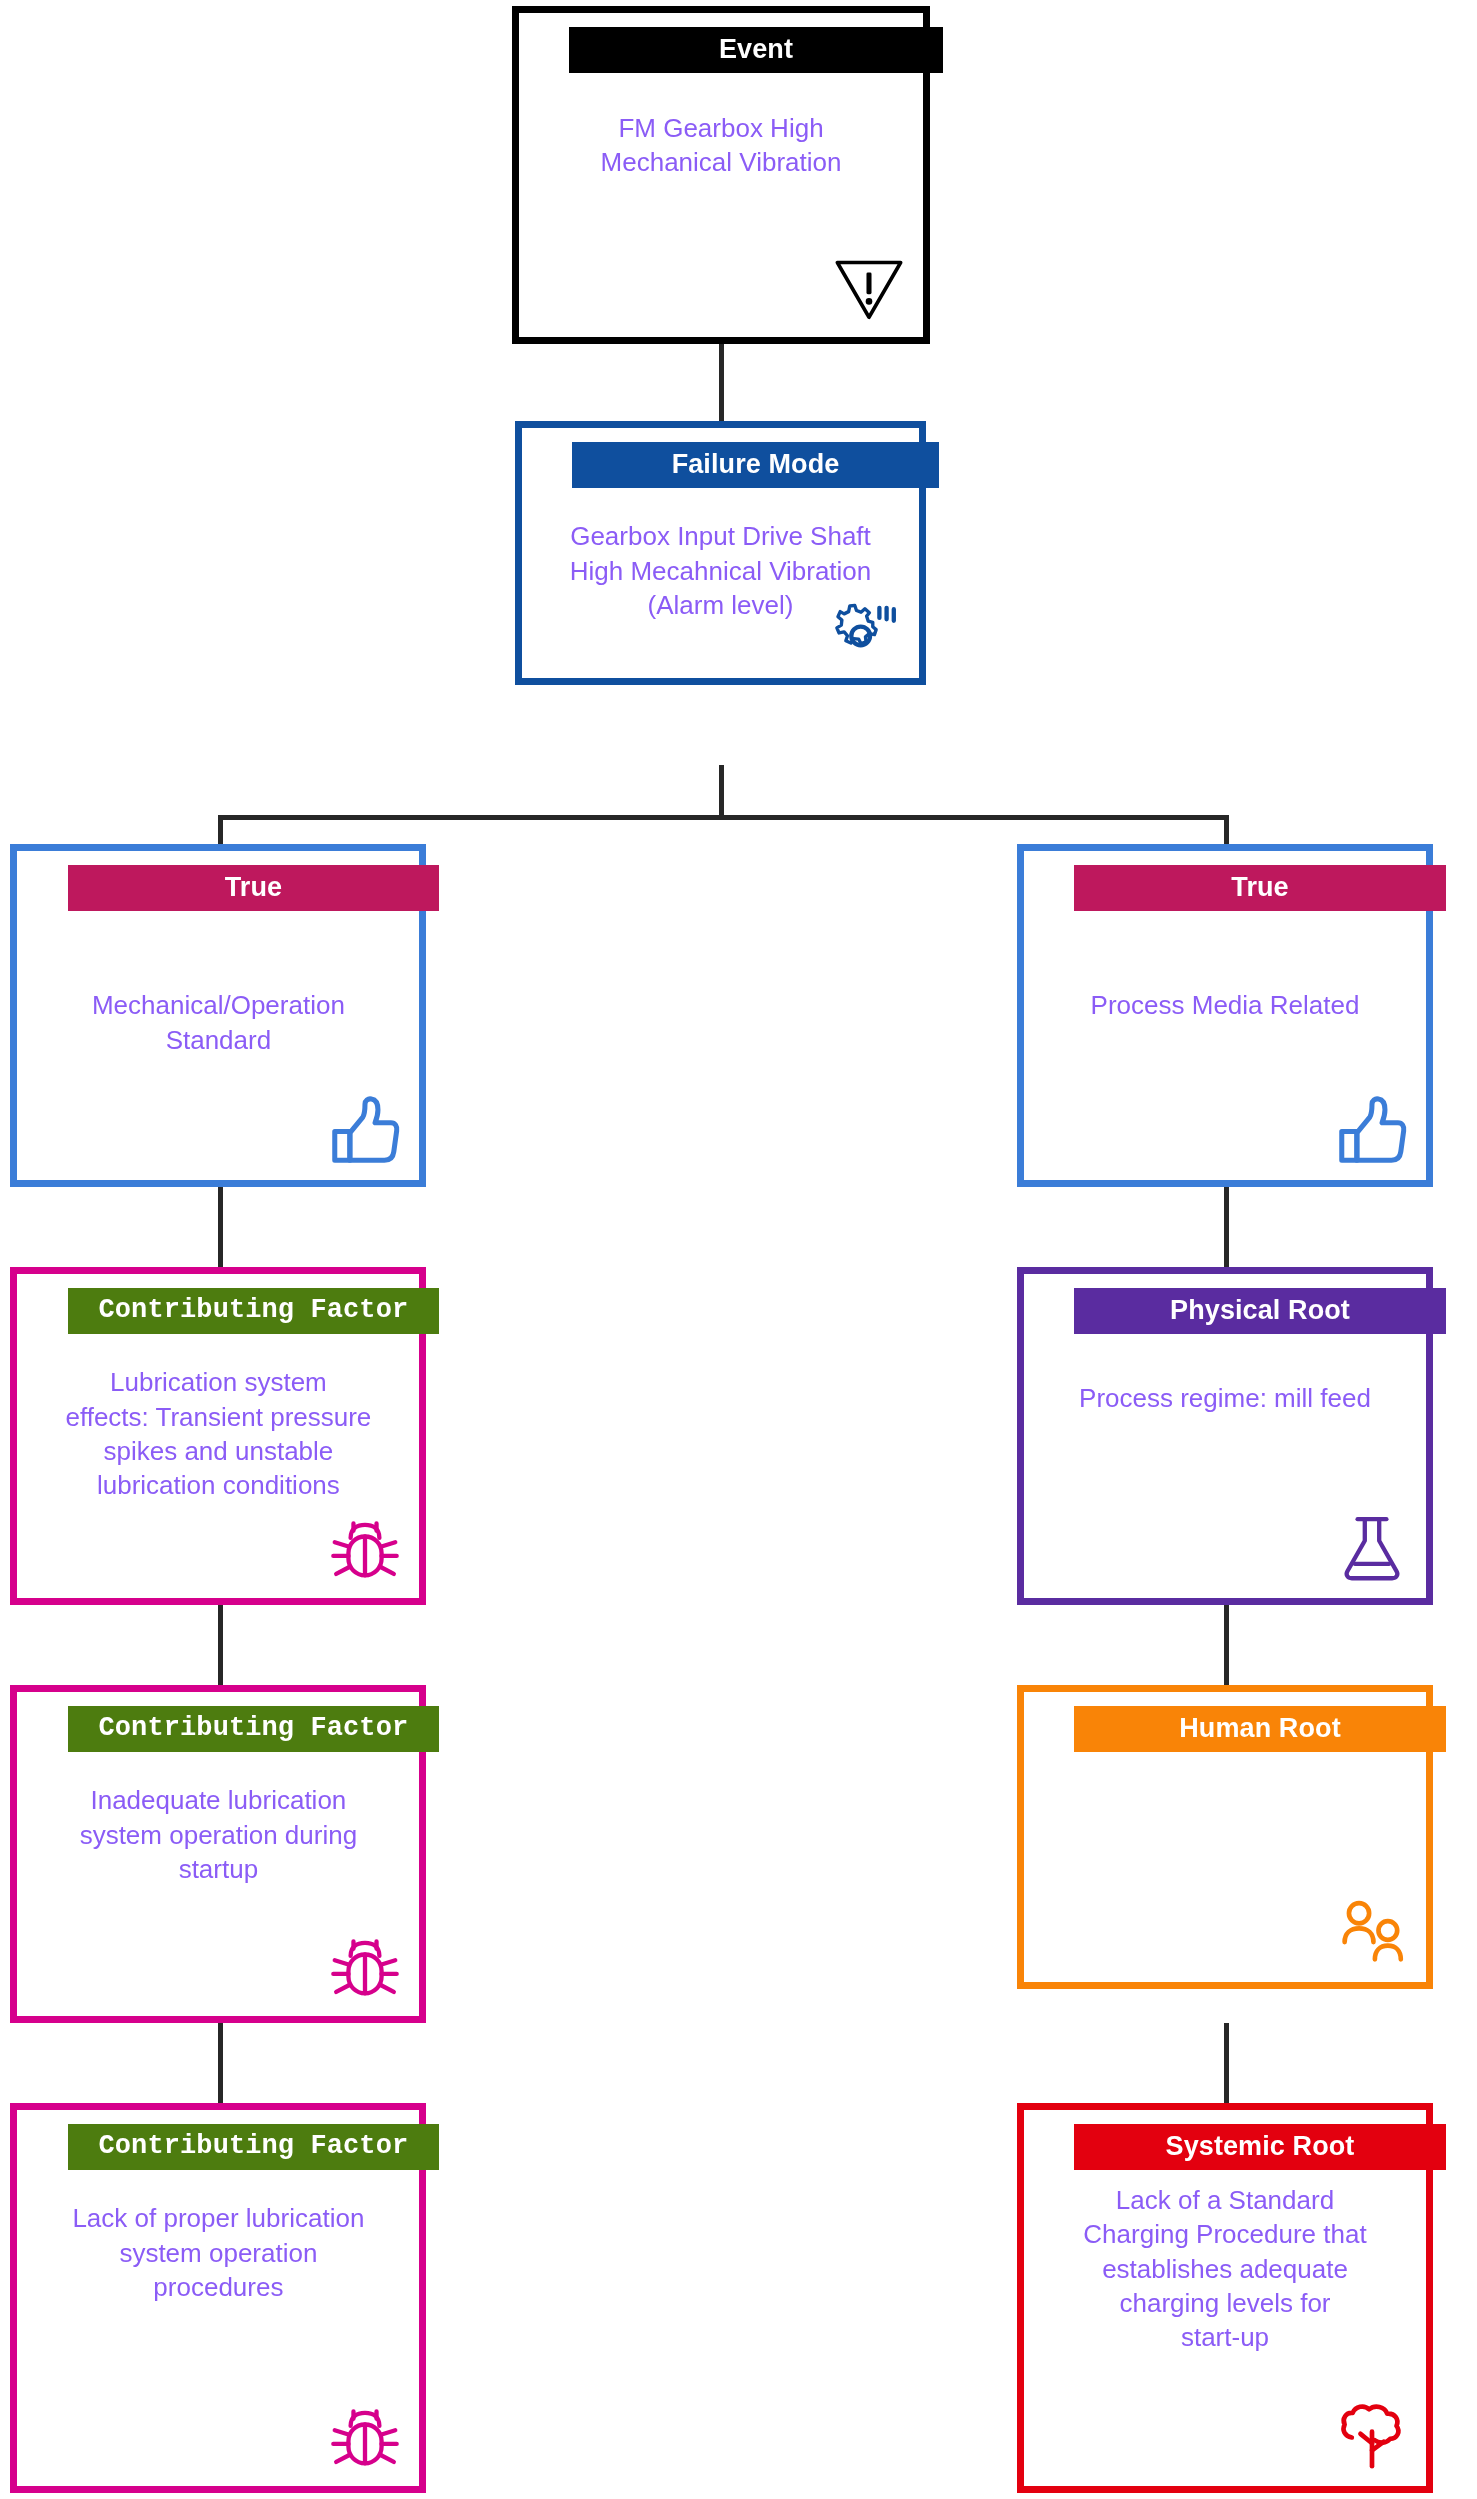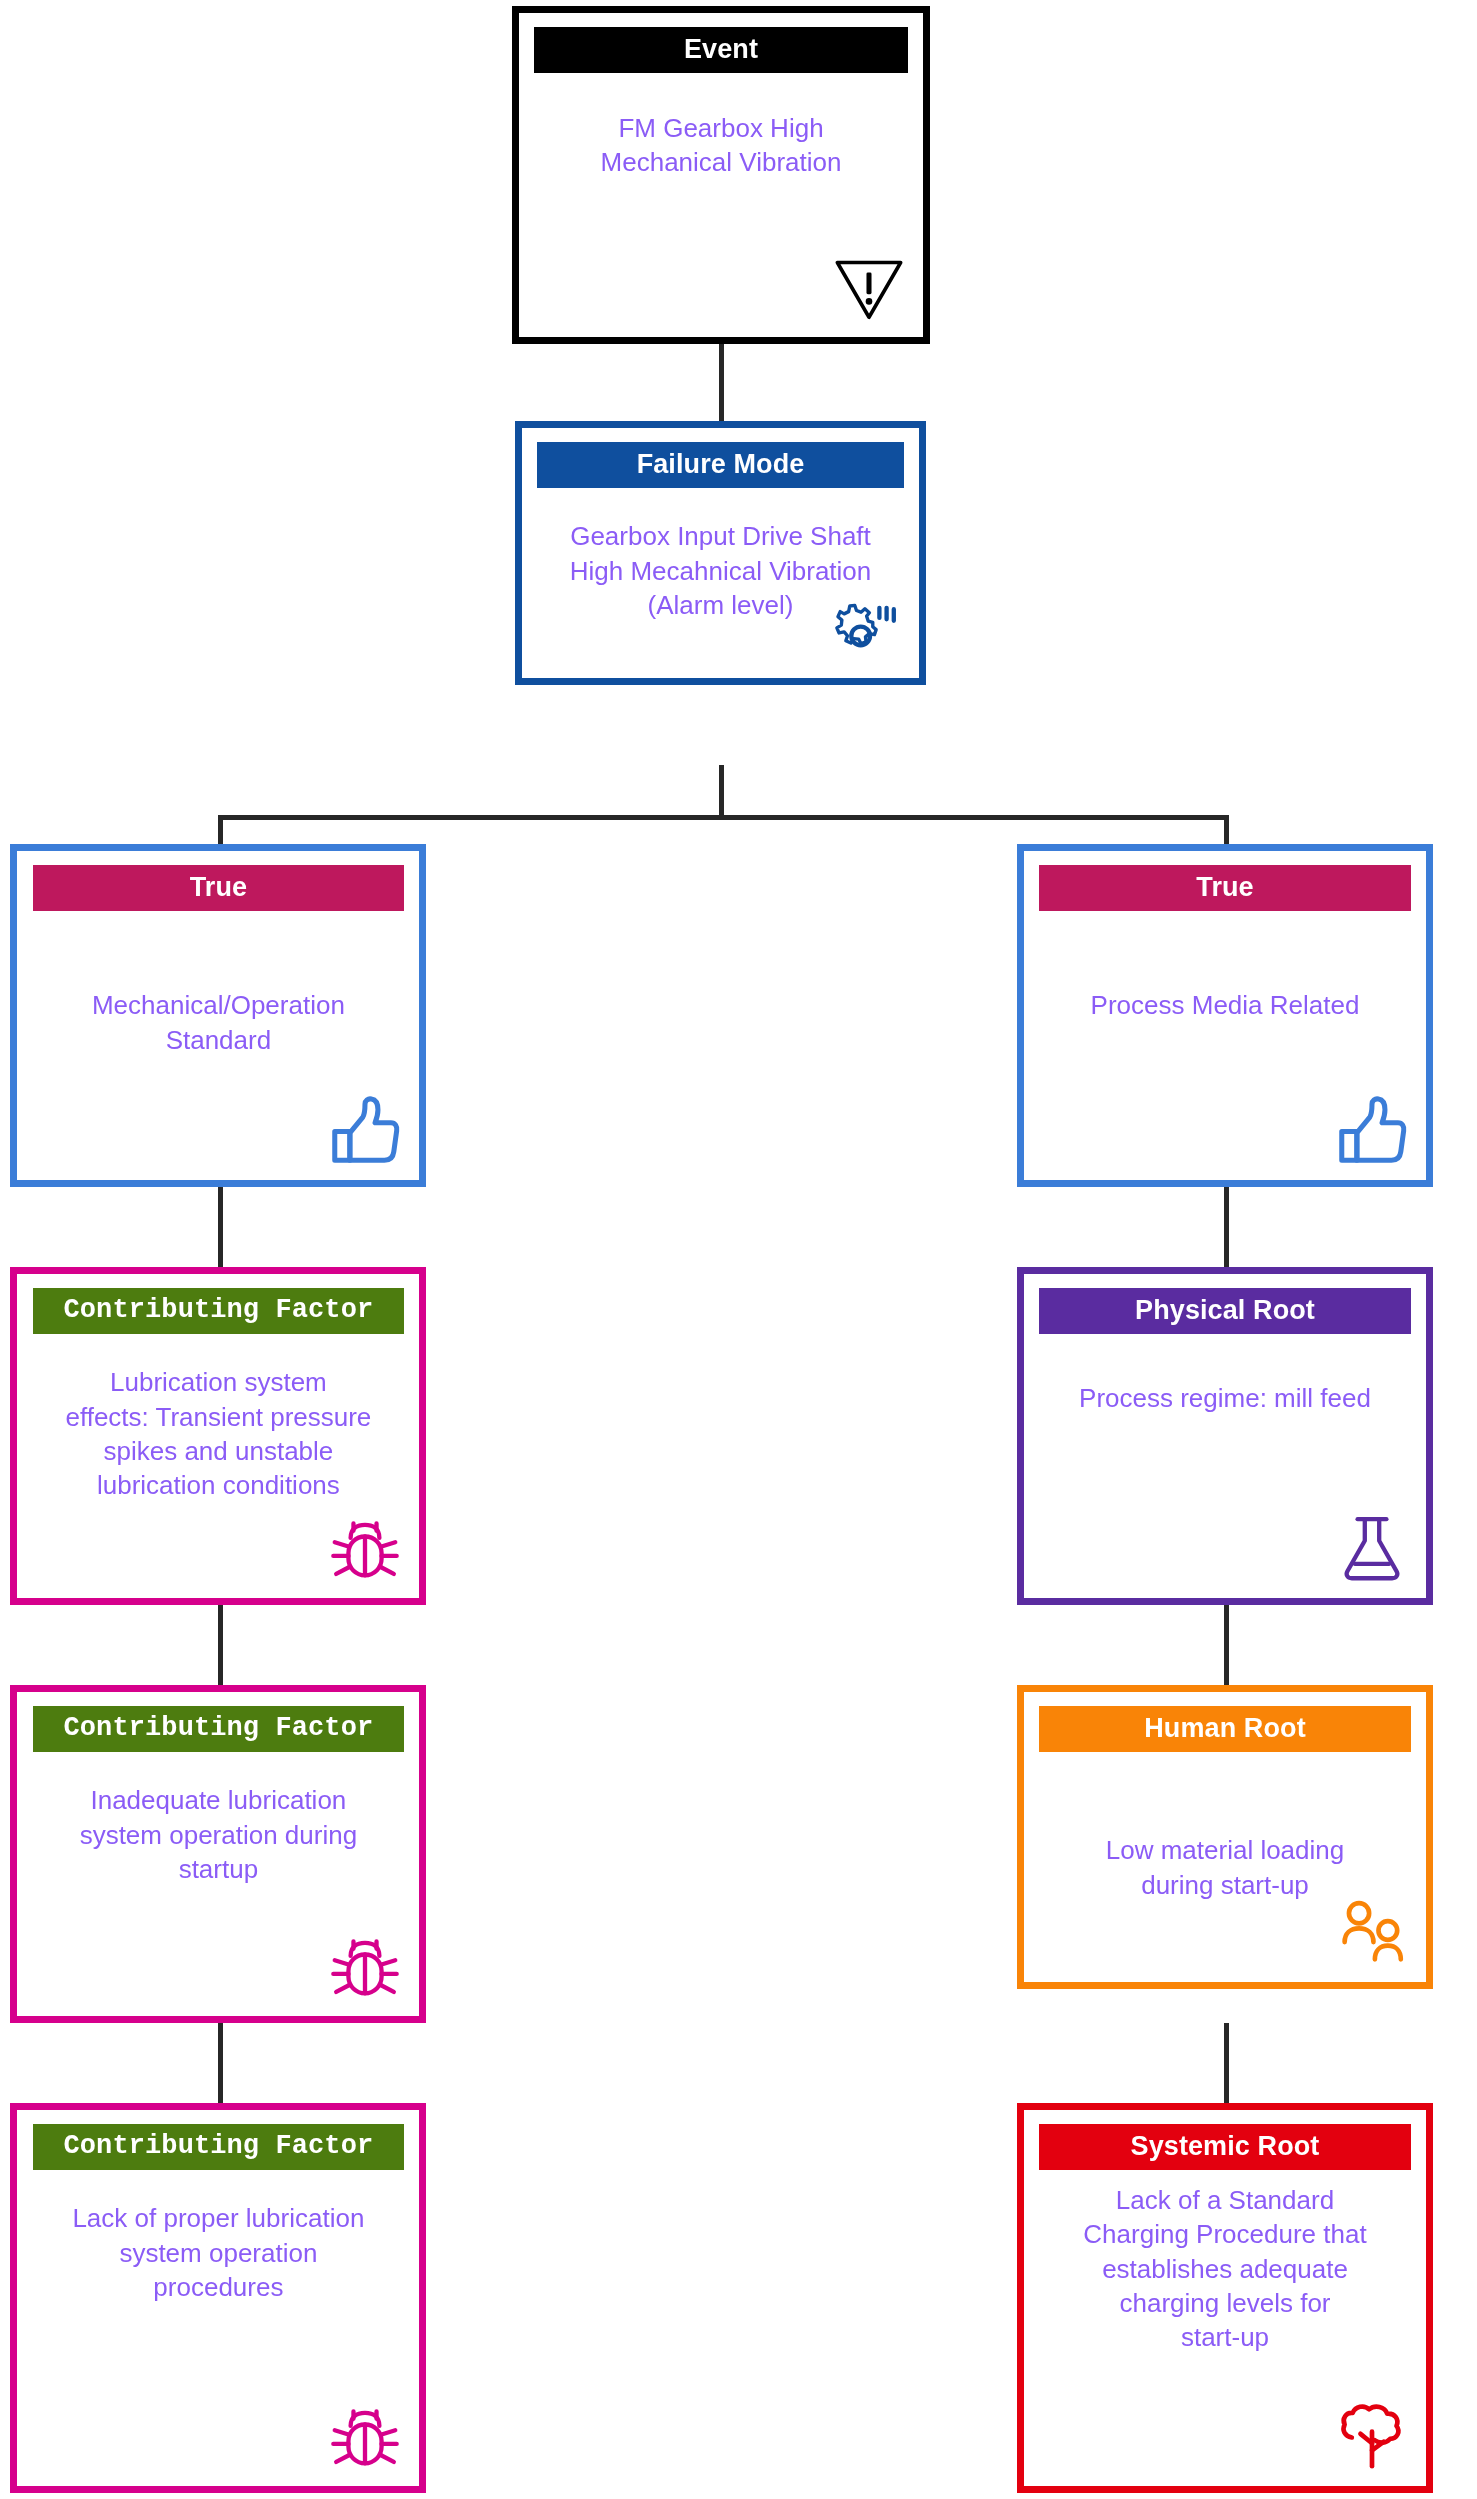--- a/index.html
+++ b/index.html
@@ -51,20 +51,21 @@
   .node-title {
     box-sizing: border-box;
     width: 100%;
     text-align: center;
     color: #ffffff;
     font-weight: bold;
     font-size: 27px;
     line-height: 1.0;
     padding: 9px 0 10.4px 0;
     letter-spacing: 0.1px;
+    margin-left: 35px;
   }
   .node-body {
     flex: 1 1 auto;
     display: flex;
     flex-direction: column;
     justify-content: flex-start;
     padding-top: 32px;
   }
   .node-text {
     font-size: 26px;
@@ -266,24 +267,20 @@
           <path d="M27 48 L8 42 M27 61 L6 61 M29 76 L10 86"></path>
           <path d="M73 48 L92 42 M73 61 L94 61 M71 76 L90 86"></path>
         </g>
       </svg>
     </div>
   </div>
 
   <div class="node t-human" style="left:1017px; top:1685px; width:416px; height:304px;">
     <div class="node-inner">
       <div class="node-title">Human Root</div>
-      <div class="node-body">
-        <div class="node-text">Low material loading
-during start-up</div>
-      </div>
       <svg class="node-icon" viewBox="0 0 100 100" fill="none">
         <g stroke="#f98407" stroke-width="6.5" stroke-linecap="round" stroke-linejoin="round" fill="none">
           <circle cx="32" cy="24" r="14"></circle>
           <path d="M12 64 C12 52 20 45 32 45 C44 45 52 52 52 64"></path>
           <circle cx="72" cy="48" r="13"></circle>
           <path d="M54 88 C54 76 61 69 72 69 C83 69 90 76 90 88"></path>
         </g>
       </svg>
     </div>
   </div>

